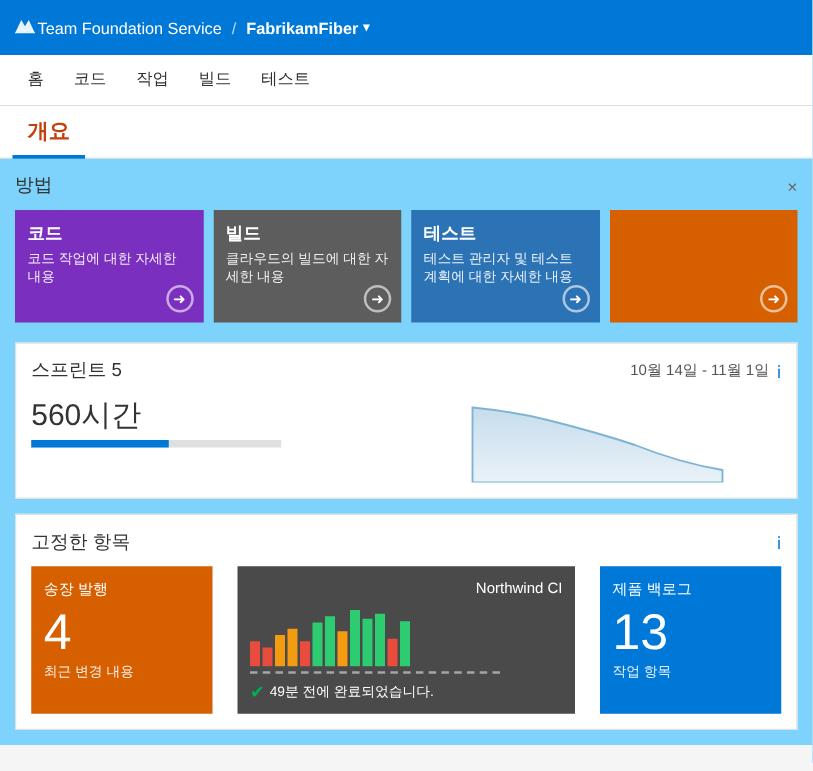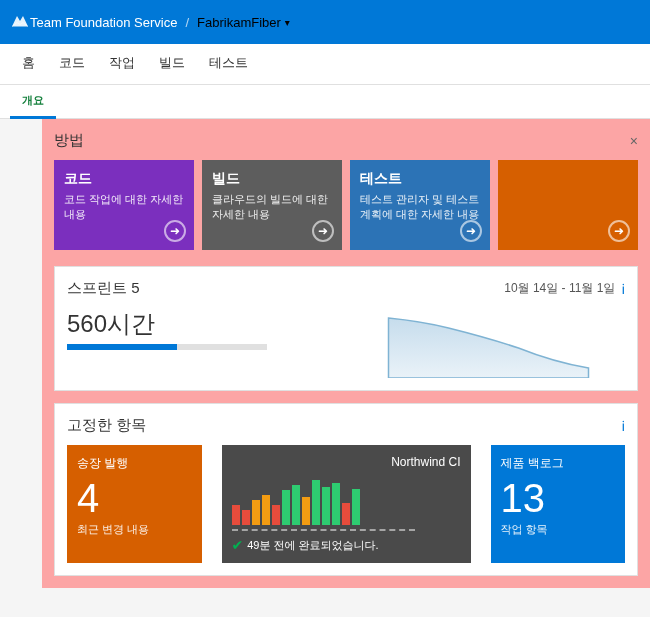--- a/index.html
+++ b/index.html
@@ -27,22 +27,22 @@
       font-size: 13px;
       font-weight: 400;
       color: white;
     }
     .header-separator {
       margin: 0 8px;
       color: rgba(255,255,255,0.7);
     }
     .header-project {
       font-size: 13px;
-      font-weight: 400;
-      color: #000000;
+      font-weight: 700;
+      color: #ffffff;
       display: flex;
       align-items: center;
       gap: 4px;
       cursor: pointer;
     }
     .chevron-down {
       font-size: 10px;
     }
 
     
@@ -65,33 +65,32 @@
 
     
     .tab-bar {
       background: white;
       padding: 0 10px;
       border-bottom: 1px solid #e0e0e0;
     }
     .tab-item {
       display: inline-block;
       padding: 8px 12px;
-      font-size: 11px;
-      color: #15803d;
+      font-size: 17px;
+      color: #c2410c;
       cursor: pointer;
       border-bottom: 3px solid #0078d7;
       margin-bottom: -1px;
       font-weight: 600;
     }
 
     
     .main {
       padding: 12px;
-      background: #fca5a5;
-      margin-left: 42px;
+      background: #7dd3fc;
     }
 
     
     .section-header {
       display: flex;
       justify-content: space-between;
       align-items: center;
       margin-bottom: 10px;
     }
     .section-title {

